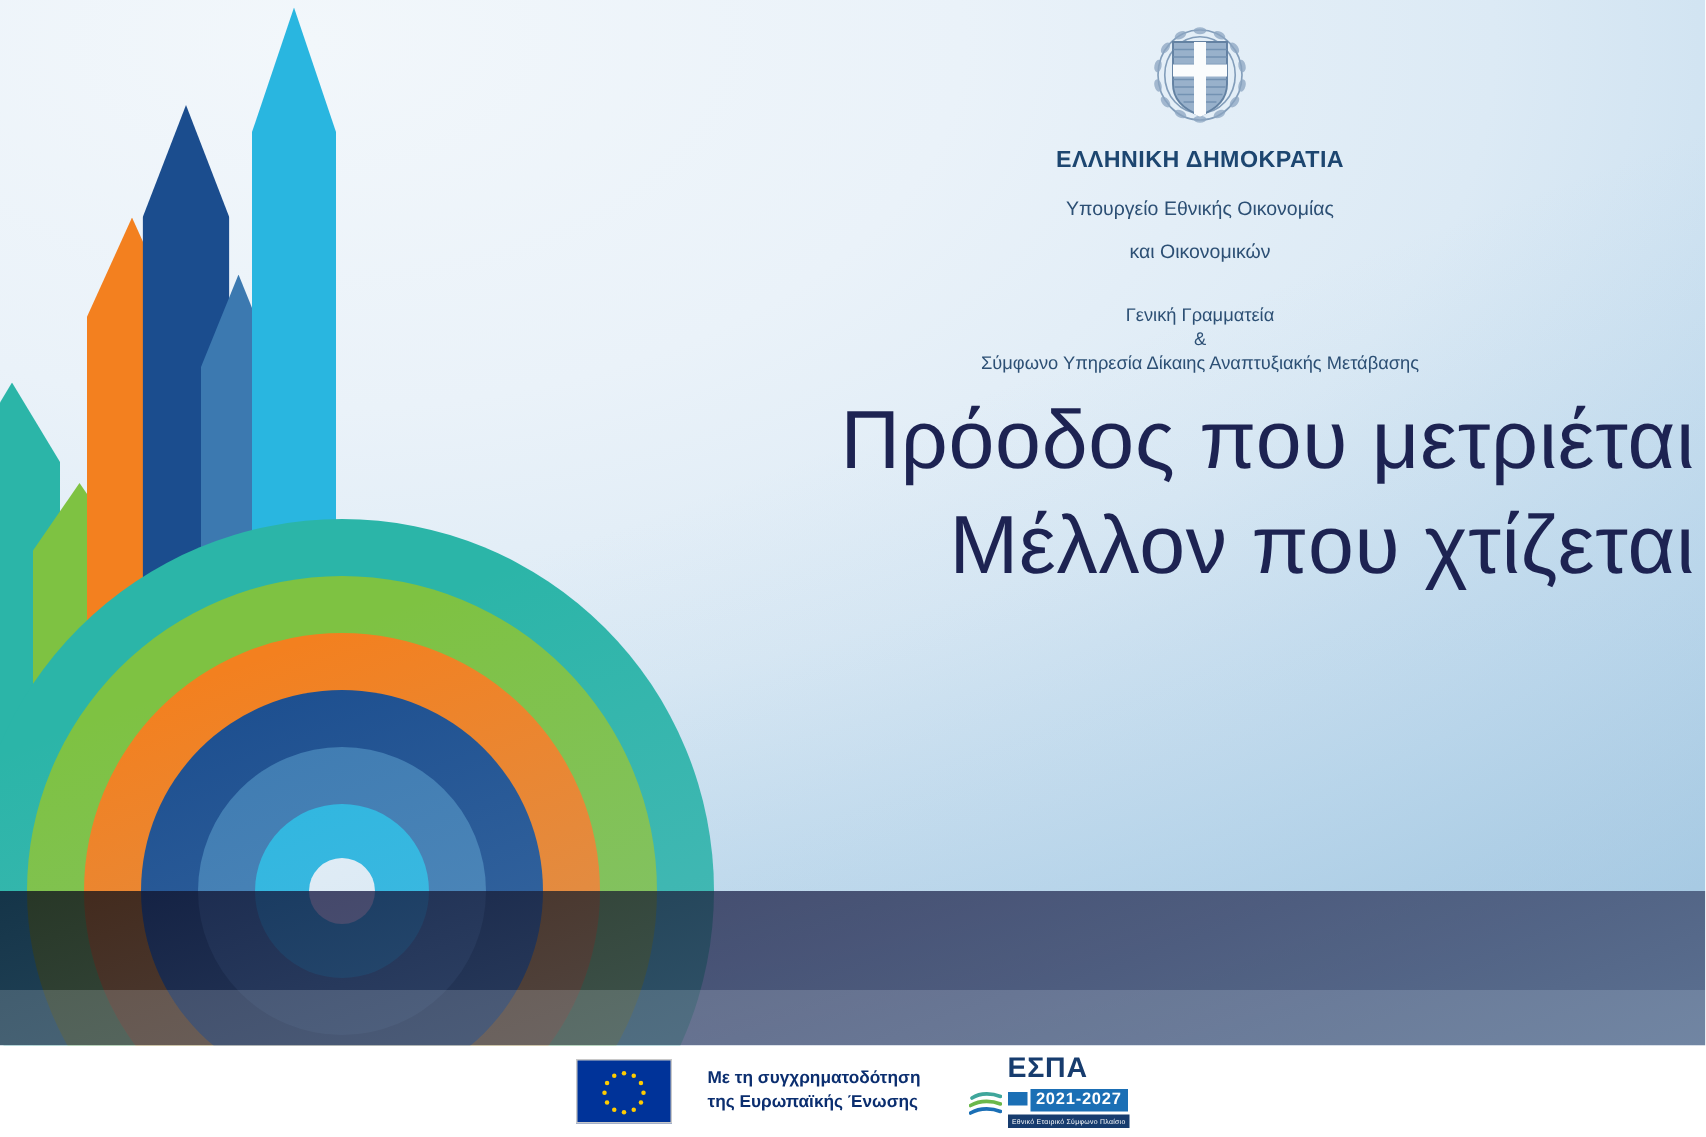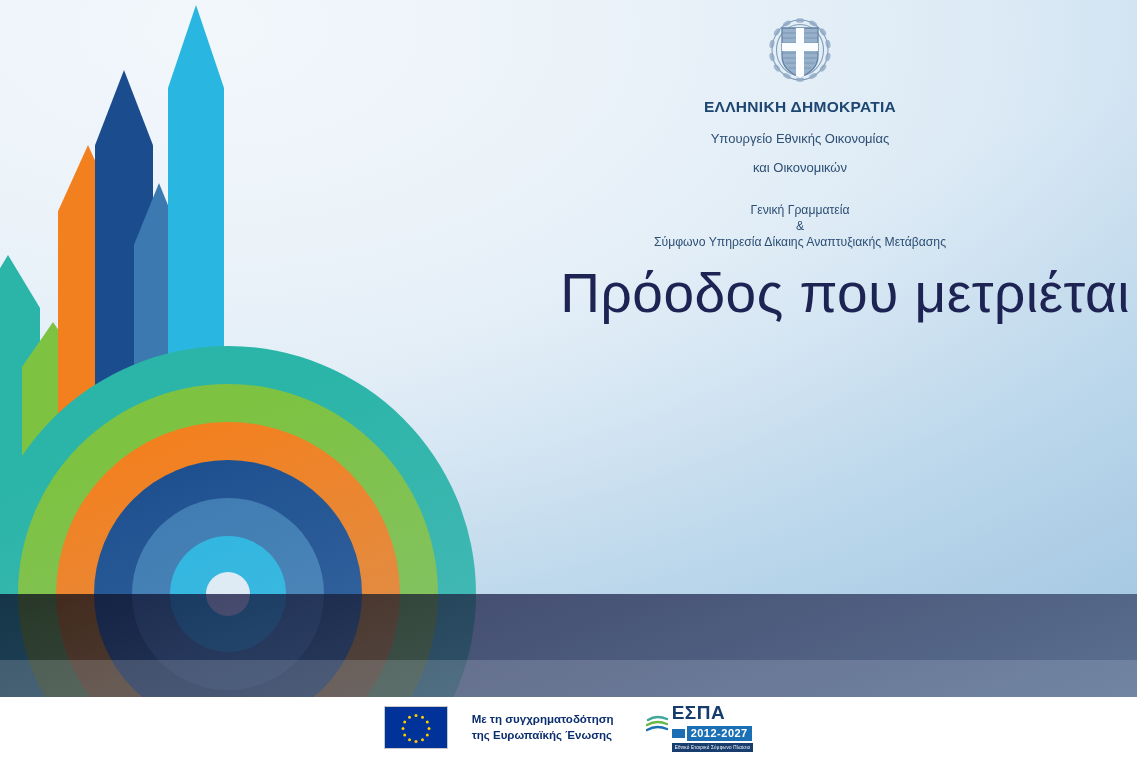--- a/index.html
+++ b/index.html
@@ -142,21 +142,21 @@
     font-size:11.5px;
     line-height:1.35;
     color:#0b2e6f;
     font-weight:bold;
     text-align:left;
     white-space:nowrap;
   }
   #espa-logo{
     margin-left:8px;
     display:flex;
-    align-items:center;
+    align-items:flex-end;
     gap:4px;
   }
   #espa-box{ text-align:left; }
   .espa-word{
     font-size:19px;
     font-weight:bold;
     color:#173c6e;
     letter-spacing:.5px;
     line-height:1;
   }
@@ -267,20 +267,21 @@
       <p class="gov-sub">Υπουργείο Εθνικής Οικονομίας</p>
       <p class="gov-sub">και Οικονομικών</p>
       <div class="gov-gap"></div>
       <p class="gov-sec">Γενική Γραμματεία</p>
       <p class="gov-sec">&amp;</p>
       <p class="gov-sec">Σύμφωνο Υπηρεσία Δίκαιης Αναπτυξιακής Μετάβασης</p>
     </div>
 
     <div id="headline">
       <div>Πρόοδος που μετριέται</div>
+      <div>Μέλλον που χτίζεται</div>
     </div>
 
   </div>
 
   <div id="footer">
 
     <div id="eu-flag">
       <svg viewBox="0 0 62 41" width="62" height="41">
         <g fill="#FFCC00">
           <circle cx="31" cy="8.5" r="1.5"></circle>
@@ -305,20 +306,20 @@
     </div>
 
     <div id="espa-logo">
       <svg class="espa-swoosh" width="22" height="26" viewBox="0 0 22 26">
         <path d="M2 6 C8 2 16 3 21 5" stroke="#3fa69b" stroke-width="2.4" fill="none" stroke-linecap="round"></path>
         <path d="M1 11 C8 7 16 8 21 10" stroke="#6bb84a" stroke-width="2.4" fill="none" stroke-linecap="round"></path>
         <path d="M1 16 C8 12 16 13 21 15" stroke="#1b6fb5" stroke-width="2.4" fill="none" stroke-linecap="round"></path>
       </svg>
       <div id="espa-box">
         <span class="espa-word">ΕΣΠΑ</span><br>
-        <span class="espa-flagmini"></span><span class="espa-years">2012-2027</span>
+        <span class="espa-flagmini"></span><span class="espa-years">2021-2027</span>
         <span class="espa-tag">Εθνικό Εταιρικό Σύμφωνο Πλαίσιο</span>
       </div>
     </div>
 
   </div>
 
 </div>
 
 </body></html>

